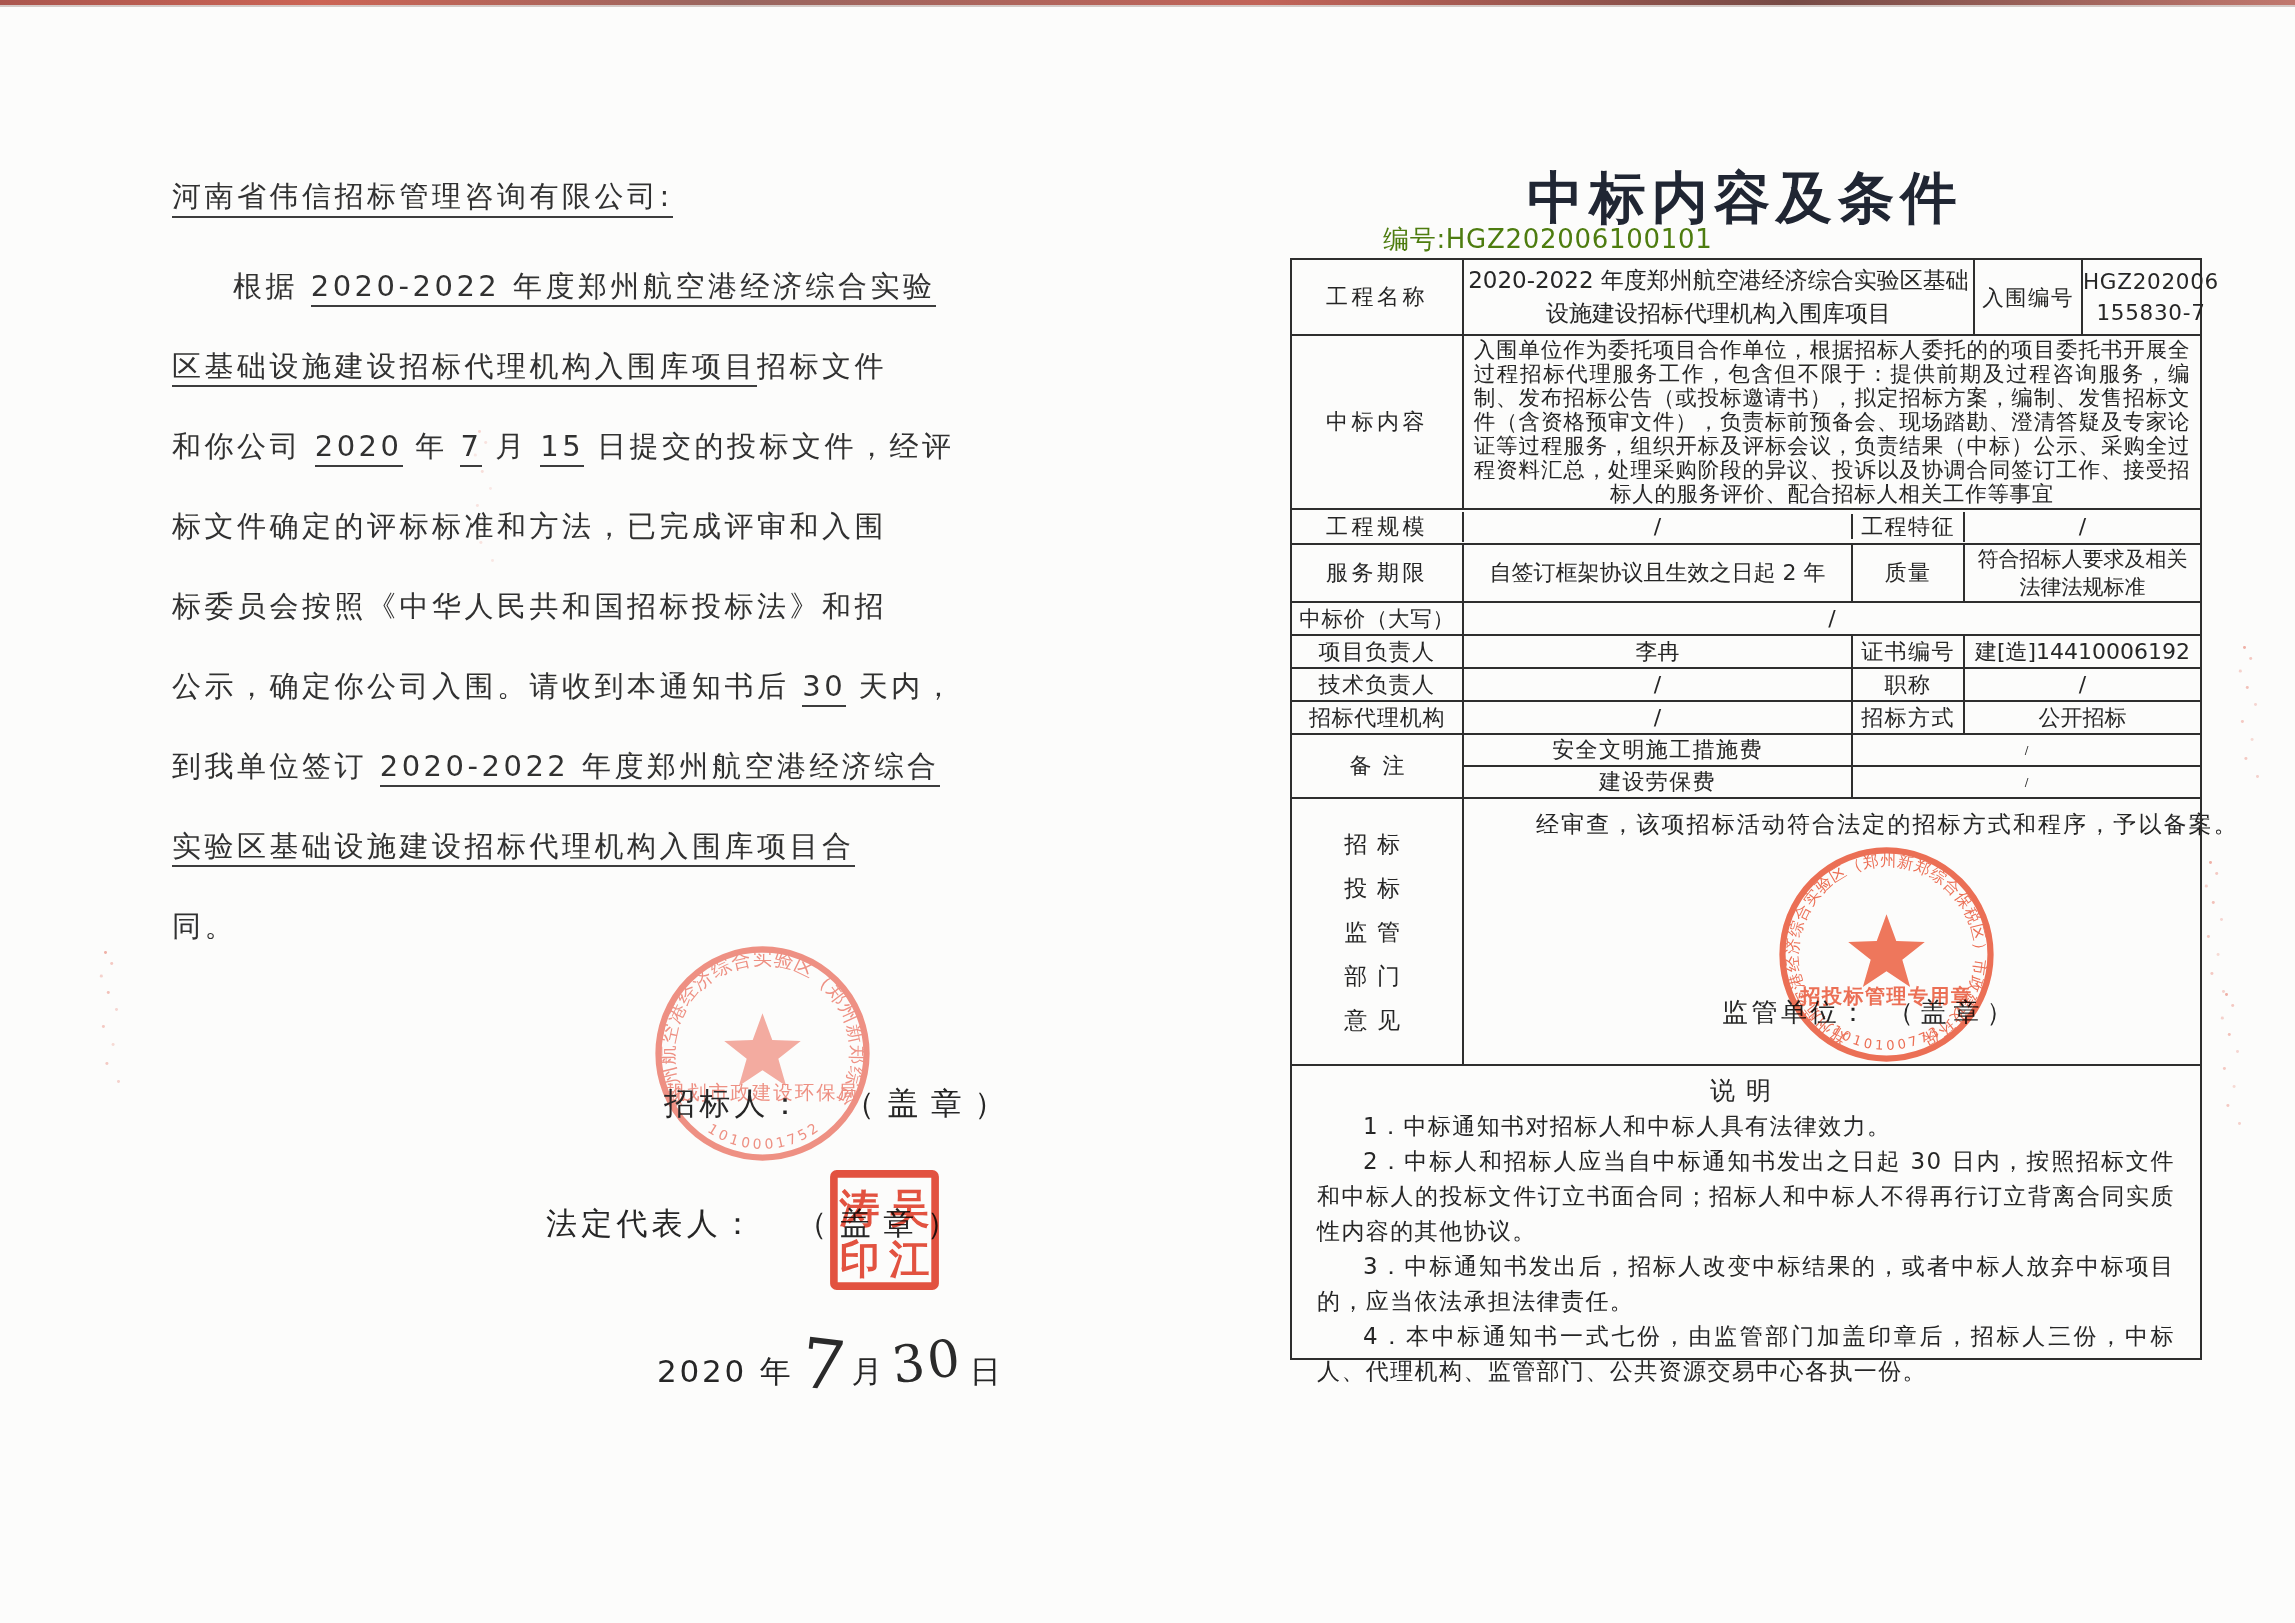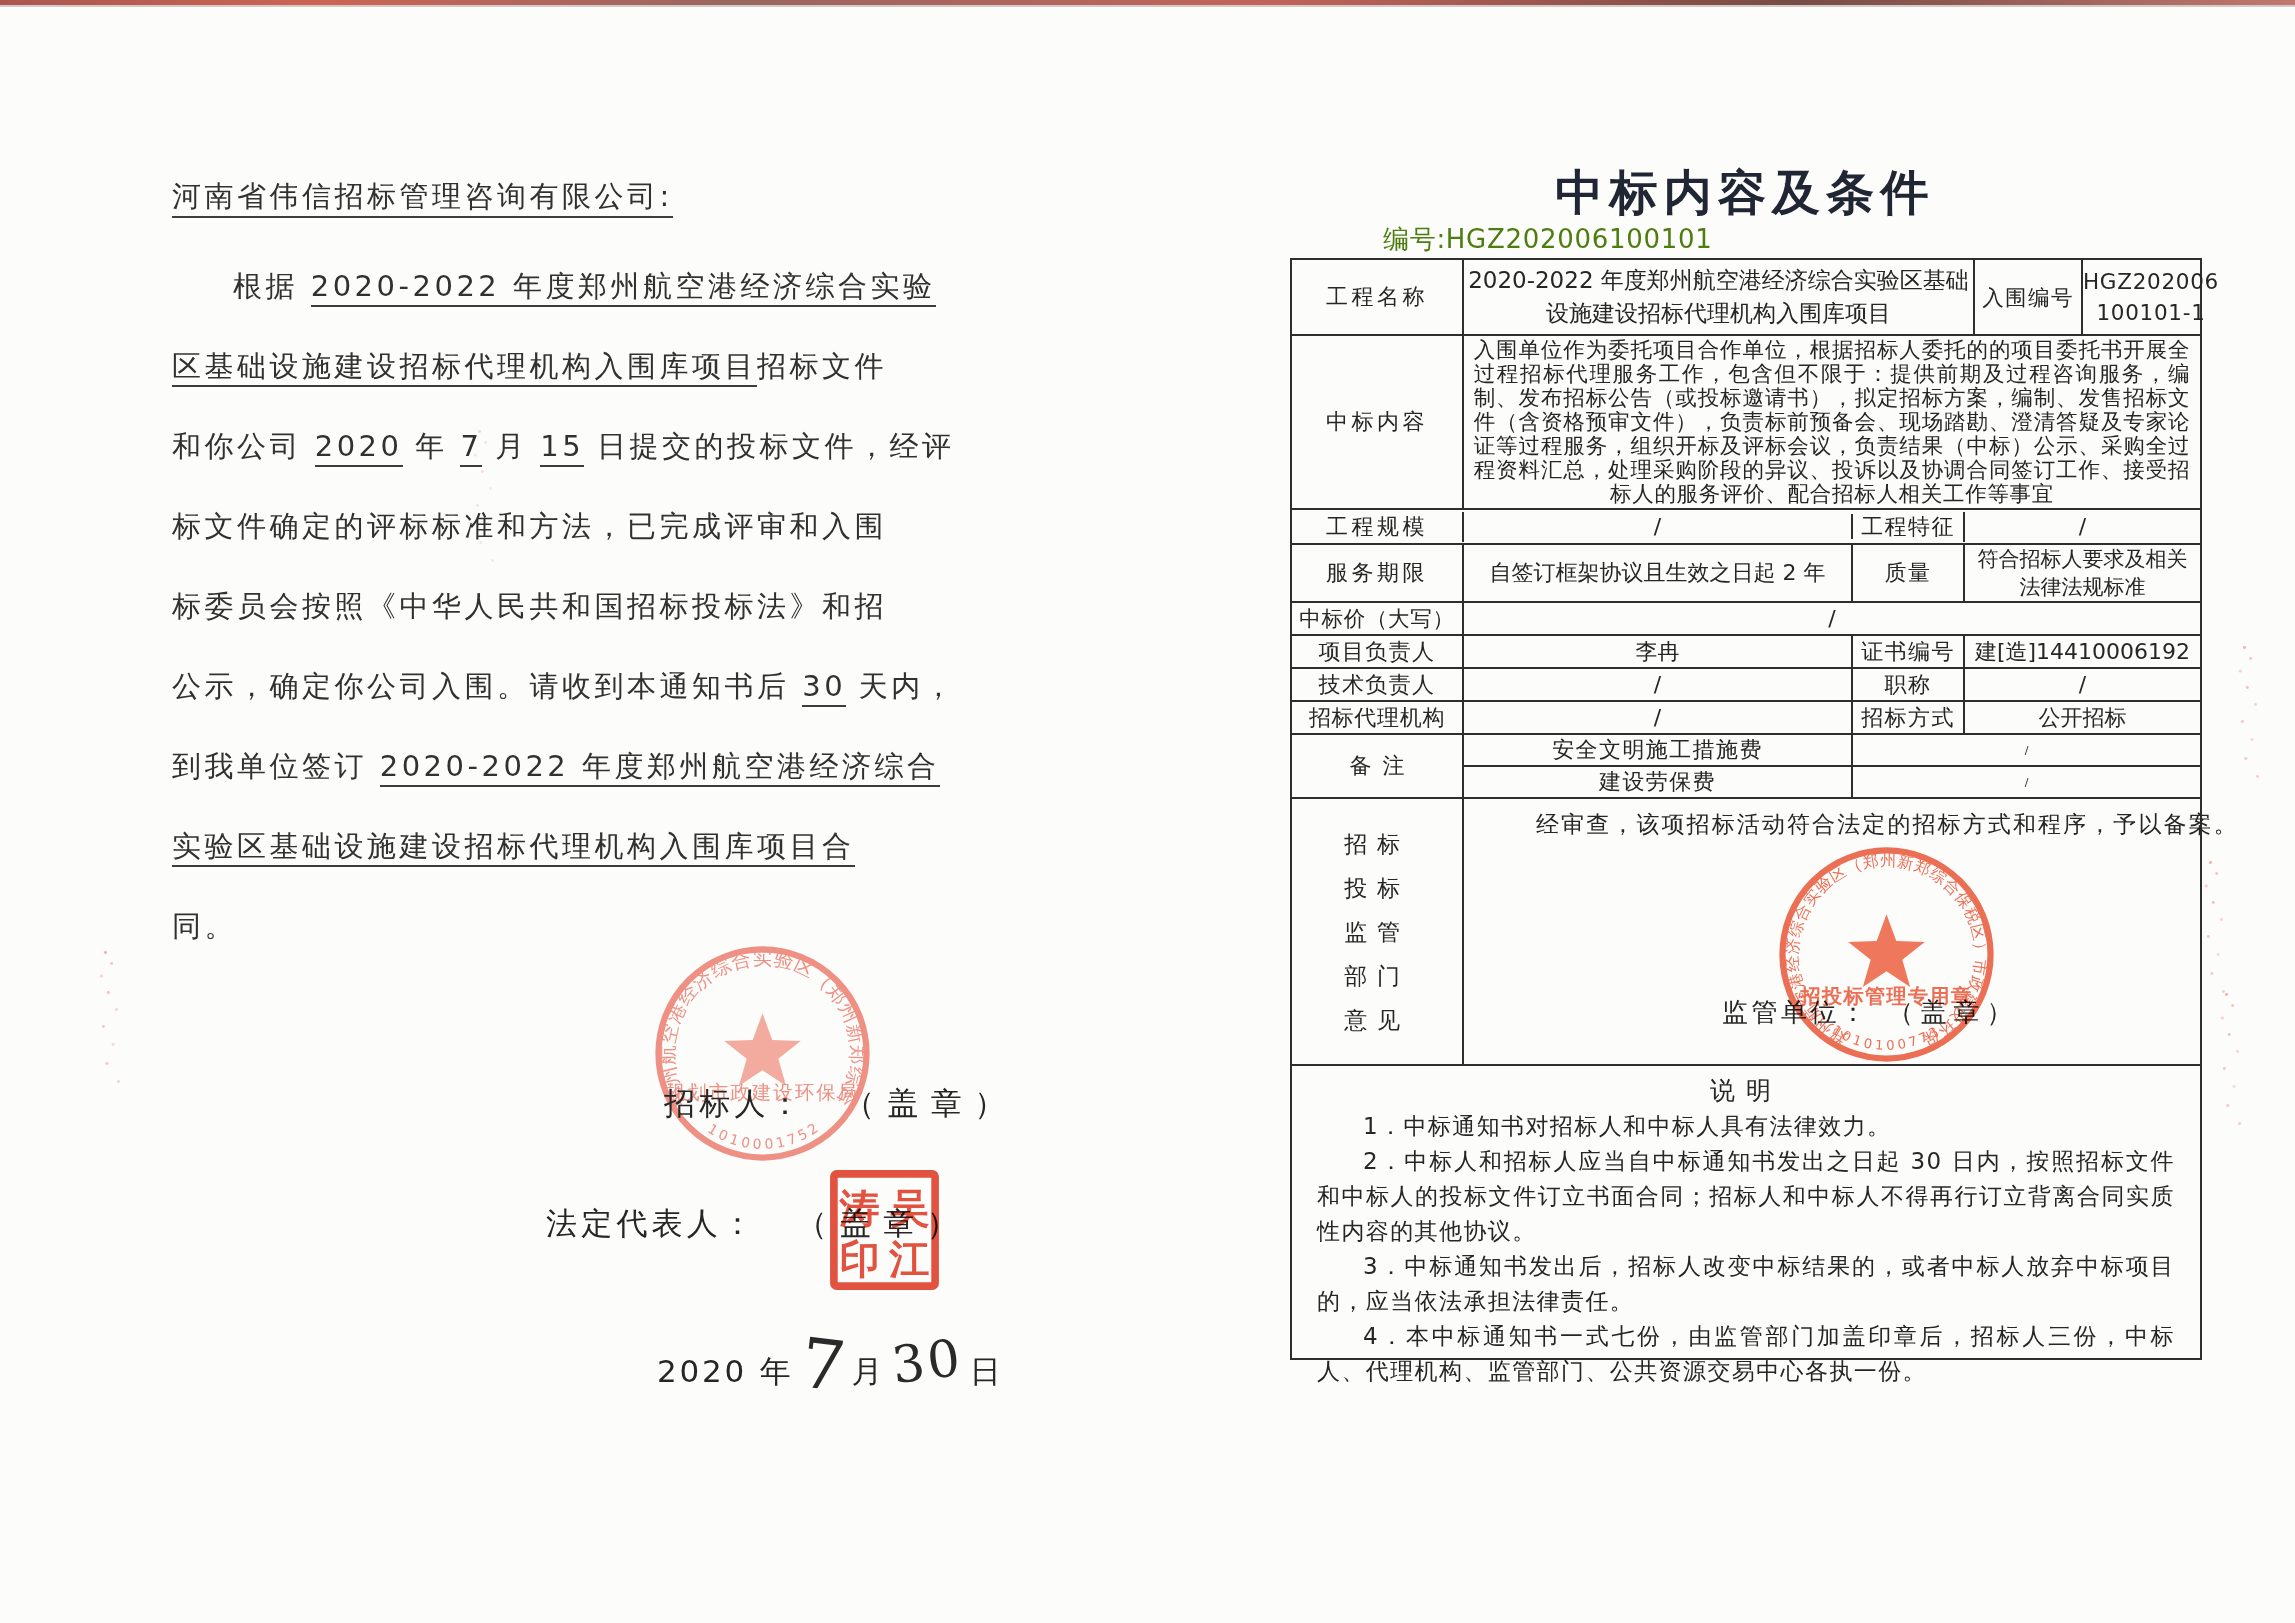--- a/index.html
+++ b/index.html
@@ -25,21 +25,21 @@
   .signline{position:absolute;white-space:nowrap;font-size:31px;letter-spacing:4.2px;color:#262626;}
   .sealnote{margin-left:39px;letter-spacing:12.5px;}
   .dateline{position:absolute;left:657px;top:1318px;white-space:nowrap;font-size:31px;letter-spacing:2.8px;color:#262626;}
   .hand{display:inline-block;font-family:"DejaVu Serif","Liberation Serif",serif;color:#2a2a2a;}
   .hand7{font-size:69px;transform:rotate(7deg);margin:0 4.2px 0 7px;position:relative;top:7px;}
   .hand30{font-size:51px;transform:rotate(-7deg);margin:0 7px;position:relative;top:-2.8px;}
 
   .stamp{position:absolute;mix-blend-mode:multiply;}
 
   
-  .title{position:absolute;left:1290px;top:161px;width:910px;text-align:center;font-size:48px;font-weight:bold;letter-spacing:6.2px;color:#202633;}
+  .title{position:absolute;left:1290px;top:161px;width:910px;text-align:center;font-size:56px;font-weight:bold;letter-spacing:6.2px;color:#202633;}
   .docno{position:absolute;left:1383px;top:222px;font-size:26px;letter-spacing:0.7px;color:#4d7c0f;}
 
   .tbl{position:absolute;left:1290px;top:258px;width:912px;border:2.8px solid #2e2e2e;box-sizing:border-box;background:rgba(255,255,255,0);}
   .tr{display:flex;border-bottom:2.1px solid #2e2e2e;box-sizing:border-box;}
   .tr:last-child{border-bottom:none;}
   .c{border-right:2.1px solid #2e2e2e;box-sizing:border-box;display:flex;align-items:center;justify-content:center;
      text-align:center;font-size:22px;color:#262626;}
   .c:last-child{border-right:none;}
   .lab{width:172px;letter-spacing:3.5px;flex:none;}
   .v1{width:389px;flex:none;}
@@ -141,21 +141,21 @@
         <div class="c v1a">
             <div>
               <div>2020-2022 年度郑州航空港经济综合实验区基础</div>
               <div>设施建设招标代理机构入围库项目</div>
             </div>
           </div>
         <div class="c lab2a">入围编号</div>
         <div class="c v2a">
             <div>
               <div>HGZ202006</div>
-              <div>100101-1</div>
+              <div>155830-7</div>
             </div>
           </div>
       </div>
 
       <div class="tr h-r2">
         <div class="c lab">中标内容</div>
         <div class="c content-cell">
             <div class="jtext">入围单位作为委托项目合作单位，根据招标人委托的的项目委托书开展全过程招标代理服务工作，包含但不限于：提供前期及过程咨询服务，编制、发布招标公告（或投标邀请书），拟定招标方案，编制、发售招标文件（含资格预审文件），负责标前预备会、现场踏勘、澄清答疑及专家论证等过程服务，组织开标及评标会议，负责结果（中标）公示、采购全过程资料汇总，处理采购阶段的异议、投诉以及协调合同签订工作、接受招标人的服务评价、配合招标人相关工作等事宜</div>
           </div>
       </div>

